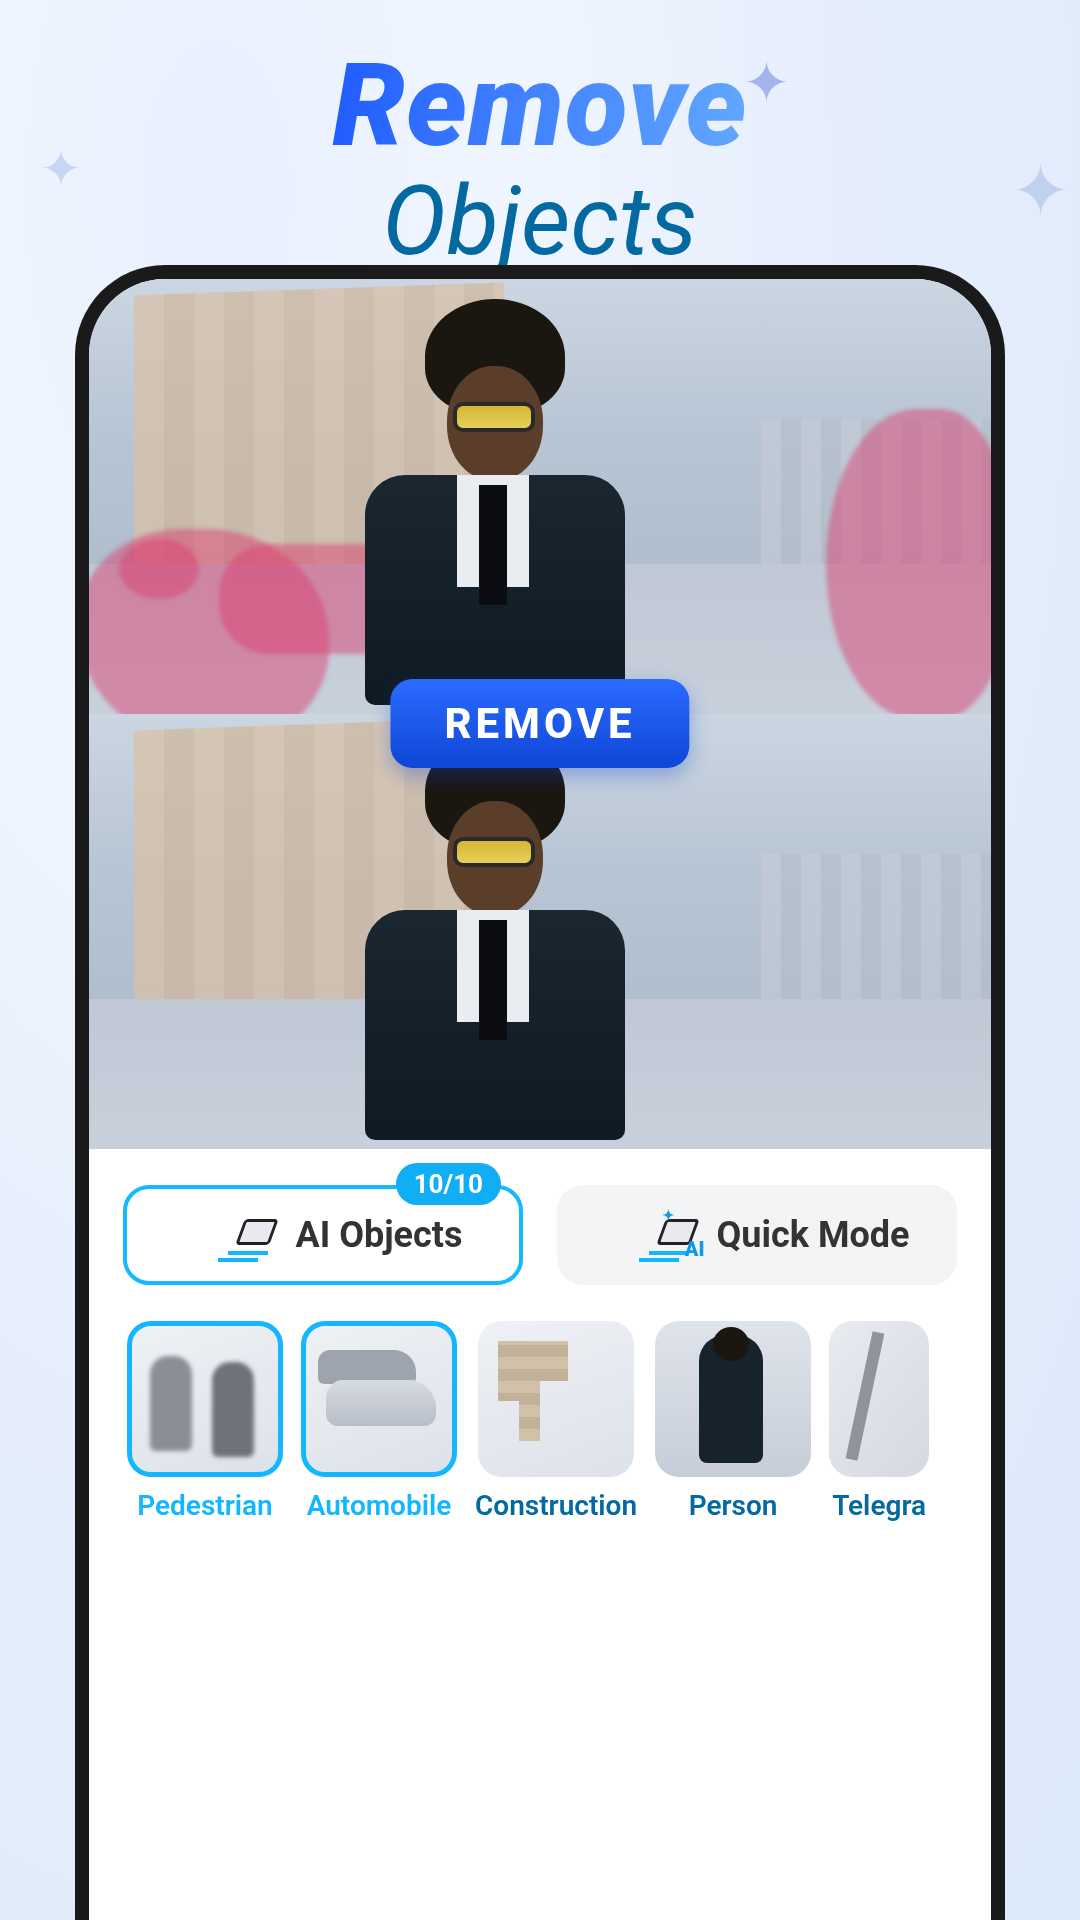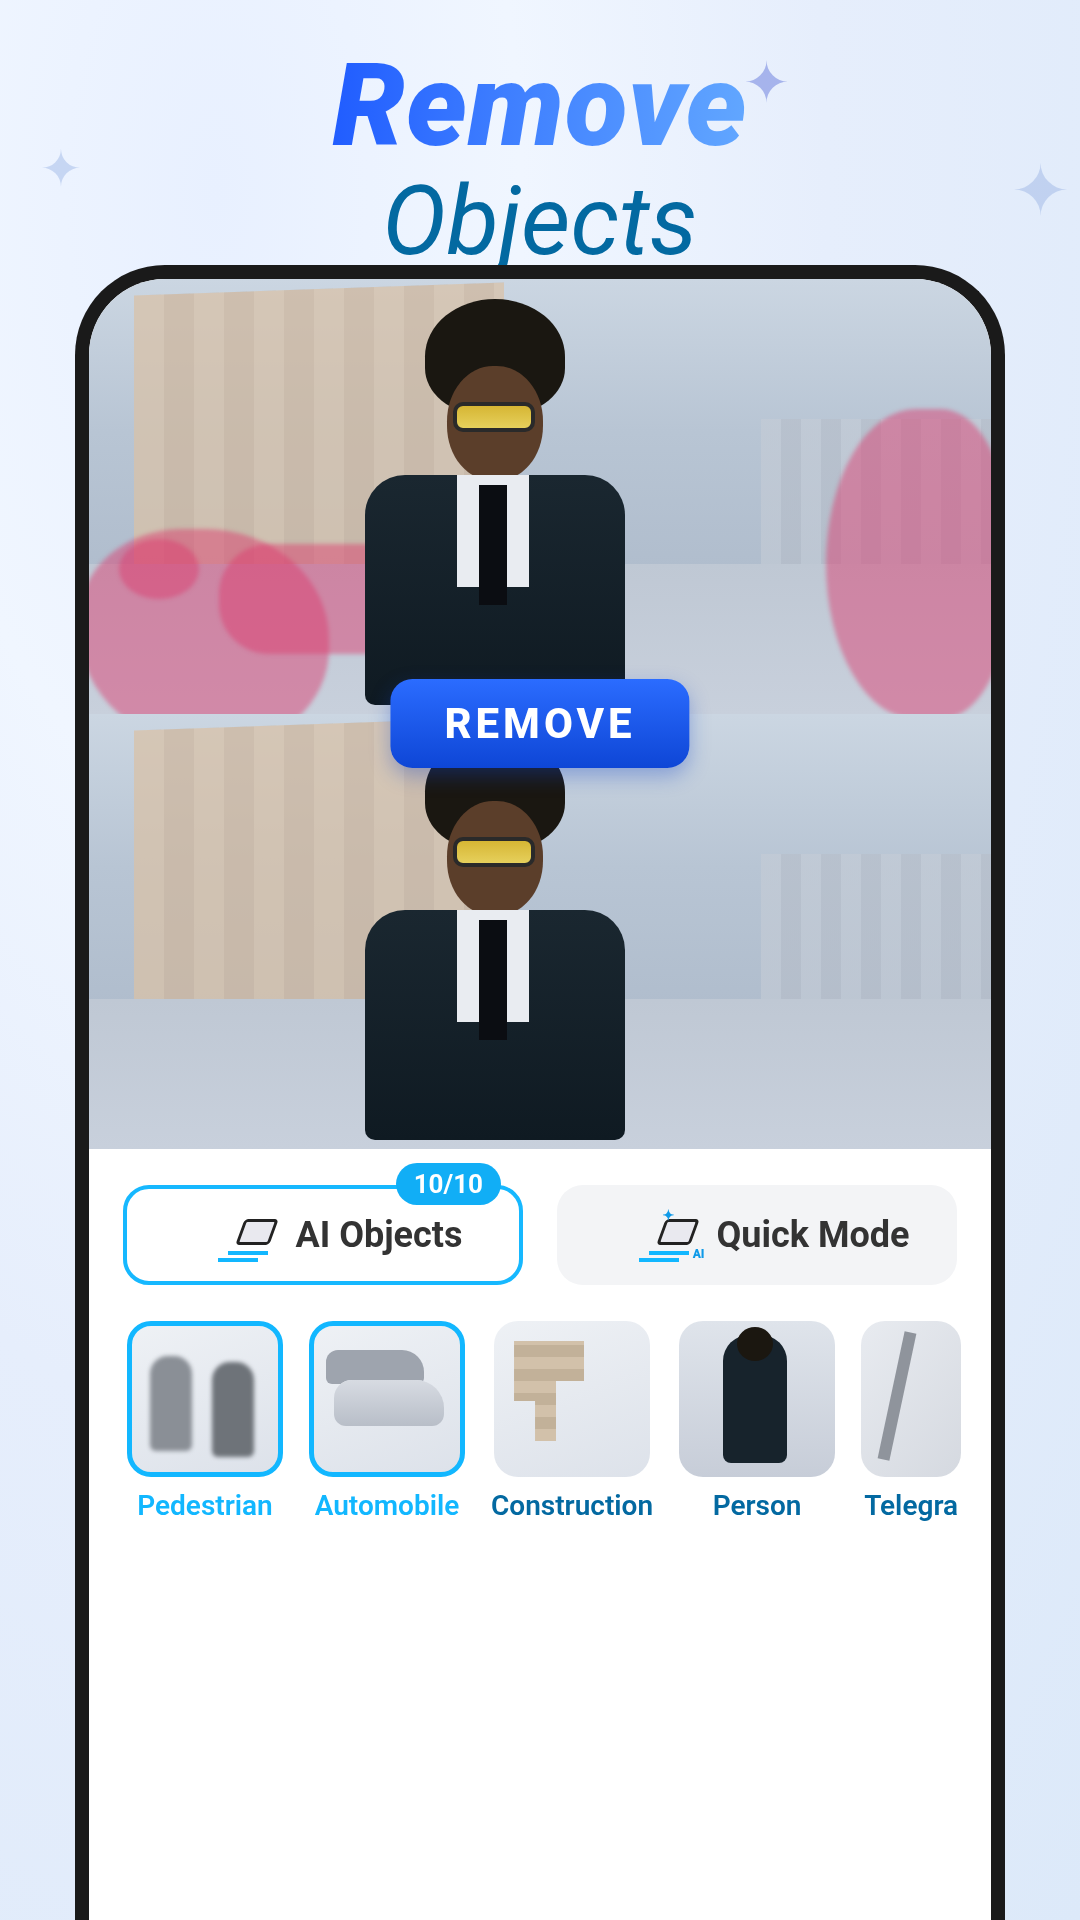--- a/index.html
+++ b/index.html
@@ -173,30 +173,30 @@
 .eraser-icon .streak {
   position: absolute;
   left: -4px; bottom: -2px;
   width: 40px; height: 4px;
   background: #12b7ff;
   box-shadow: -10px 7px 0 0 #12b7ff;
 }
 .eraser-icon .ai-tag {
   position: absolute;
   right: -8px; bottom: -8px;
-  font-size: 12px;
+  font-size: 20px;
   font-weight: 900;
   color: #0f9ae8;
 }
 .eraser-icon .sparkle-tiny {
   position: absolute; top: -10px; left: 10px; font-size: 14px; color: #0f9ae8;
 }
 .category-row {
   display: flex;
-  gap: 26px;
+  gap: 18px;
   padding: 36px 4px 0 18px;
   overflow: hidden;
 }
 .cat {
   display: flex;
   flex-direction: column;
   align-items: center;
   gap: 12px;
   flex-shrink: 0;
 }

